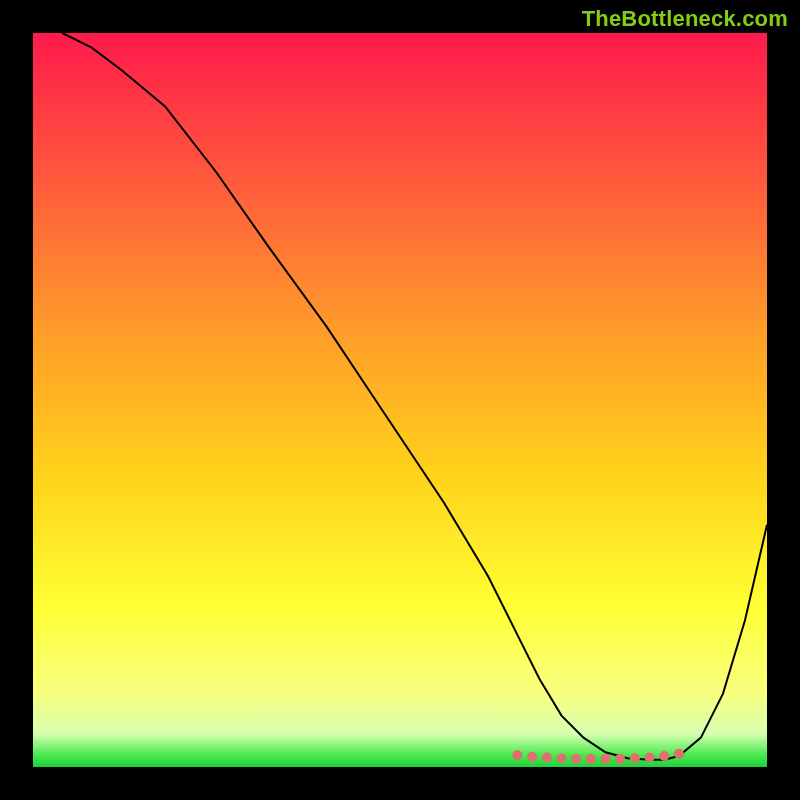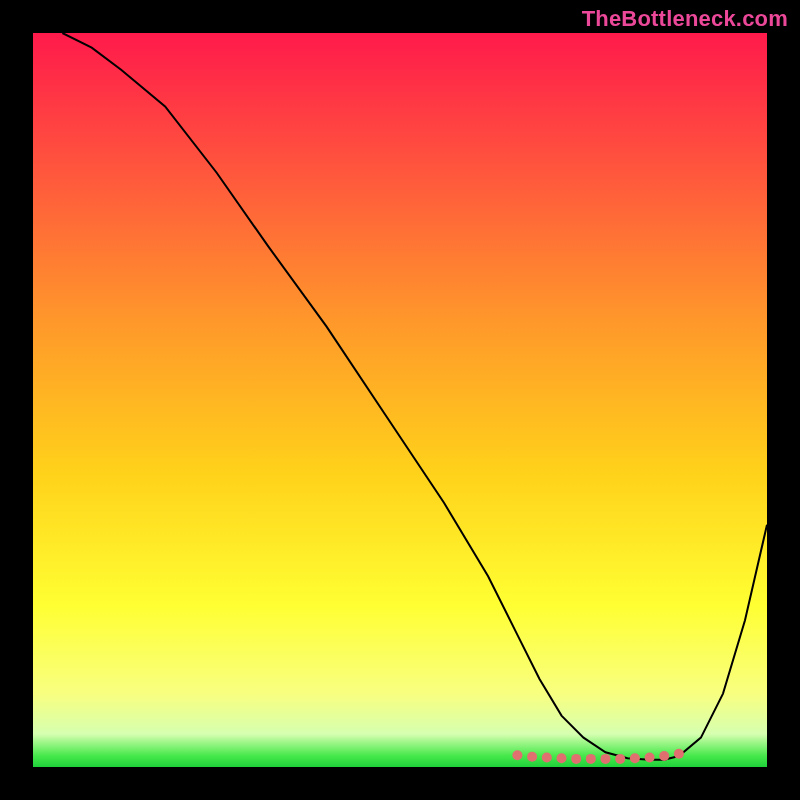--- a/index.html
+++ b/index.html
@@ -40,21 +40,21 @@
     width: 100%;
     height: 100%;
   }
   .watermark {
     position: absolute;
     top: 6px;
     right: 12px;
     font-family: Arial, Helvetica, sans-serif;
     font-size: 22px;
     font-weight: bold;
-    color: #ec4899;
+    color: #84cc16;
     letter-spacing: 0.2px;
     user-select: none;
   }
 </style>
 </head>
 <body>
 
 <div class="frame">
 
   <div class="plot-area">

